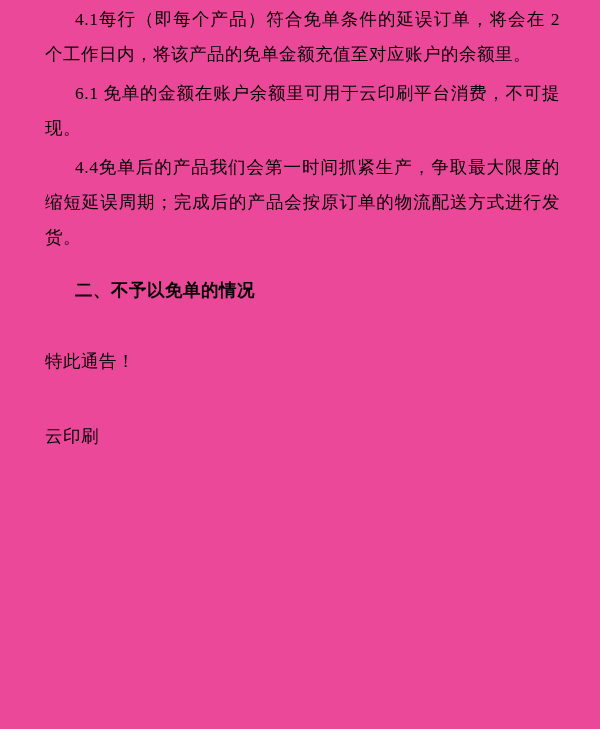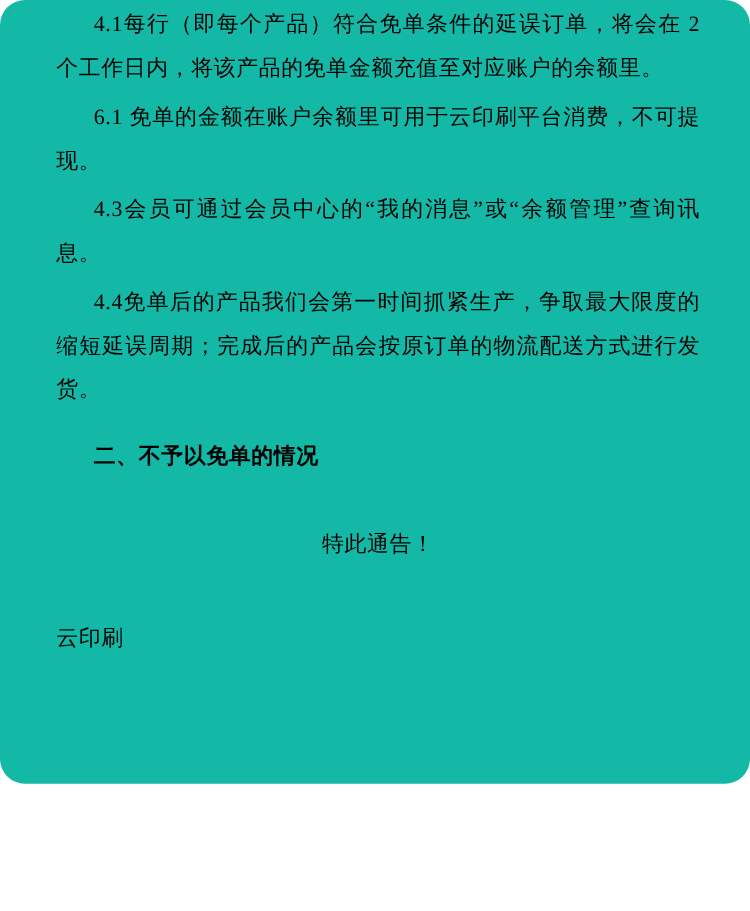--- a/index.html
+++ b/index.html
@@ -8,63 +8,61 @@
     background: #ffffff;
   }
   body {
     width: 600px;
     height: 729px;
     overflow: hidden;
   }
   .page {
     box-sizing: border-box;
     width: 600px;
-    height: 627px;
+    height: 729px;
     padding: 2px 40px 0 45px;
-    background: #14b8a6;
+    background: #ec4899;
     color: #000000;
     font-family: "Liberation Serif", "DejaVu Serif", serif;
     font-size: 17.5px;
-    border-radius: 20px;
   }
   .para {
     margin: 0 0 4px 0;
     line-height: 35px;
     text-align: justify;
     letter-spacing: 0.5px;
   }
   .indent {
     text-indent: 30px;
   }
   .bold {
     font-weight: bold;
     margin-top: 18px;
   }
   .closing {
     margin-top: 36px;
-    text-align: center;
+    text-align: left;
   }
   .sig-block {
     text-align: right;
   }
   .sig-name {
     margin-top: 40px;
     padding-right: 57px;
   }
 </style>
 </head>
 <body>
 
 <div class="page">
 
   <p class="para indent">4.1每行（即每个产品）符合免单条件的延误订单，将会在 2 个工作日内，将该产品的免单金额充值至对应账户的余额里。</p>
 
   <p class="para indent">6.1 免单的金额在账户余额里可用于云印刷平台消费，不可提现。</p>
 
-  <p class="para indent">4.3会员可通过会员中心的“我的消息”或“余额管理”查询讯息。</p>
 
   <p class="para indent">4.4免单后的产品我们会第一时间抓紧生产，争取最大限度的缩短延误周期；完成后的产品会按原订单的物流配送方式进行发货。</p>
 
   <p class="para indent bold">二、不予以免单的情况</p>
 
 
 
 
   <p class="para closing">特此通告！</p>
 

